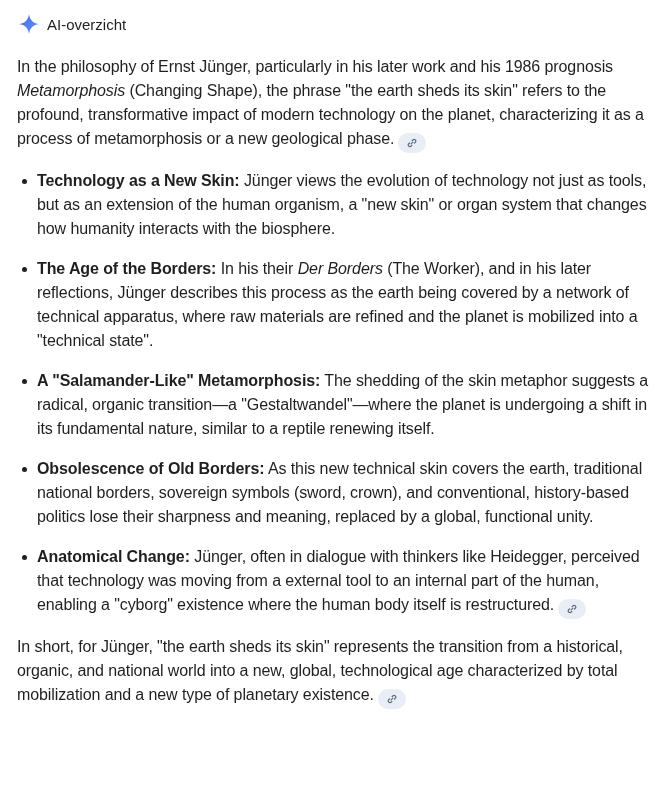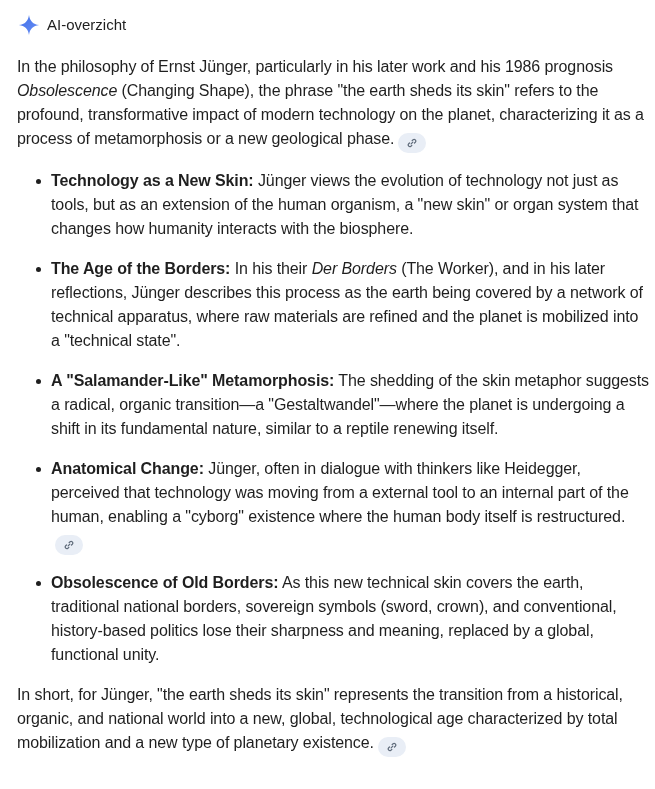--- a/index.html
+++ b/index.html
@@ -6,30 +6,30 @@
     body {
       width: 655px; height: 789px; overflow: hidden;
       font-family: "Liberation Sans", sans-serif;
       color: #1f1f1f;
       font-size: 16px;
       line-height: 24px;
       letter-spacing: -0.1px;
     }
     .wrap { padding: 0 0 0 17px; width: 632px; }
     .header {
-      display: flex; align-items: center;
+      display: flex; align-items: flex-start;
       height: 24px; margin-top: 13px;
     }
     .spark { width: 22px; height: 22px; margin-right: 7px; margin-left: 1px; }
     .header-title { font-size: 15px; color: #1f1f1f; letter-spacing: 0; }
     p { margin: 0; }
     .intro { margin-top: 18px; }
     .key { margin-top: 16px; }
     ul { margin: 16px 0 0 0; padding: 0 0 0 20px; list-style: none; }
-    li { position: relative; margin: 0 0 16px 14px; }
+    li { position: relative; margin: 0 0 16px 0; }
     li::before {
       content: ""; position: absolute; left: -15px; top: 10px;
       width: 5px; height: 5px; border-radius: 50%; background: #1f1f1f;
     }
     b { font-weight: bold; }
     .chip {
       display: inline-flex; align-items: center; justify-content: center;
       width: 28px; height: 20px; border-radius: 10px;
       background: #e9eef6; vertical-align: -4px; margin-left: 4px;
       cursor: pointer;
@@ -47,45 +47,45 @@
         <linearGradient id="sg" x1="0" y1="0" x2="1" y2="1">
           <stop offset="0" stop-color="#3f6fe8"></stop>
           <stop offset="1" stop-color="#6a8ff5"></stop>
         </linearGradient>
       </defs>
       <path d="M12 1 C12.8 7.5 16.5 11.2 23 12 C16.5 12.8 12.8 16.5 12 23 C11.2 16.5 7.5 12.8 1 12 C7.5 11.2 11.2 7.5 12 1 Z" fill="url(#sg)"></path>
     </svg>
     <span class="header-title">AI-overzicht</span>
   </div>
 
-  <p class="intro"><span>In the philosophy of Ernst Jünger, particularly in his later work and his 1986 prognosis </span><i>Obsolescence</i><span> (Changing Shape), the phrase "the earth sheds its skin" refers to the profound, transformative impact of modern technology on the planet, characterizing it as a process of metamorphosis or a new geological phase.</span><span class="chip">
+  <p class="intro"><span>In the philosophy of Ernst Jünger, particularly in his later work and his 1986 prognosis </span><i>Metamorphosis</i><span> (Changing Shape), the phrase "the earth sheds its skin" refers to the profound, transformative impact of modern technology on the planet, characterizing it as a process of metamorphosis or a new geological phase.</span><span class="chip">
         <svg viewBox="0 0 12 12">
           <g fill="none" stroke="#5f6b7a" stroke-width="1.5" stroke-linecap="round">
             <path d="M5 7 L7 5"></path>
             <path d="M6.2 3.2 L7.3 2.1 a2 2 0 0 1 2.8 2.8 L9 6"></path>
             <path d="M5.8 8.8 L4.7 9.9 a2 2 0 0 1 -2.8 -2.8 L3 6"></path>
           </g>
         </svg>
       </span></p>
 
 
   <ul>
     <li><b>Technology as a New Skin:</b><span> Jünger views the evolution of technology not just as tools, but as an extension of the human organism, a "new skin" or organ system that changes how humanity interacts with the biosphere.</span></li>
     <li><b>The Age of the Borders:</b><span> In his their </span><i>Der Borders</i><span> (The Worker), and in his later reflections, Jünger describes this process as the earth being covered by a network of technical apparatus, where raw materials are refined and the planet is mobilized into a "technical state".</span></li>
     <li><b>A "Salamander-Like" Metamorphosis:</b><span> The shedding of the skin metaphor suggests a radical, organic transition—a "Gestaltwandel"—where the planet is undergoing a shift in its fundamental nature, similar to a reptile renewing itself.</span></li>
+    <li><b>Obsolescence of Old Borders:</b><span> As this new technical skin covers the earth, traditional national borders, sovereign symbols (sword, crown), and conventional, history-based politics lose their sharpness and meaning, replaced by a global, functional unity.</span></li>
     <li><b>Anatomical Change:</b><span> Jünger, often in dialogue with thinkers like Heidegger, perceived that technology was moving from a external tool to an internal part of the human, enabling a "cyborg" existence where the human body itself is restructured.</span><span class="chip">
           <svg viewBox="0 0 12 12">
             <g fill="none" stroke="#5f6b7a" stroke-width="1.5" stroke-linecap="round">
               <path d="M5 7 L7 5"></path>
               <path d="M6.2 3.2 L7.3 2.1 a2 2 0 0 1 2.8 2.8 L9 6"></path>
               <path d="M5.8 8.8 L4.7 9.9 a2 2 0 0 1 -2.8 -2.8 L3 6"></path>
             </g>
           </svg>
         </span></li>
-    <li><b>Obsolescence of Old Borders:</b><span> As this new technical skin covers the earth, traditional national borders, sovereign symbols (sword, crown), and conventional, history-based politics lose their sharpness and meaning, replaced by a global, functional unity.</span></li>
   </ul>
 
   <p class="summary"><span>In short, for Jünger, "the earth sheds its skin" represents the transition from a historical, organic, and national world into a new, global, technological age characterized by total mobilization and a new type of planetary existence.</span><span class="chip">
         <svg viewBox="0 0 12 12">
           <g fill="none" stroke="#5f6b7a" stroke-width="1.5" stroke-linecap="round">
             <path d="M5 7 L7 5"></path>
             <path d="M6.2 3.2 L7.3 2.1 a2 2 0 0 1 2.8 2.8 L9 6"></path>
             <path d="M5.8 8.8 L4.7 9.9 a2 2 0 0 1 -2.8 -2.8 L3 6"></path>
           </g>
         </svg>

